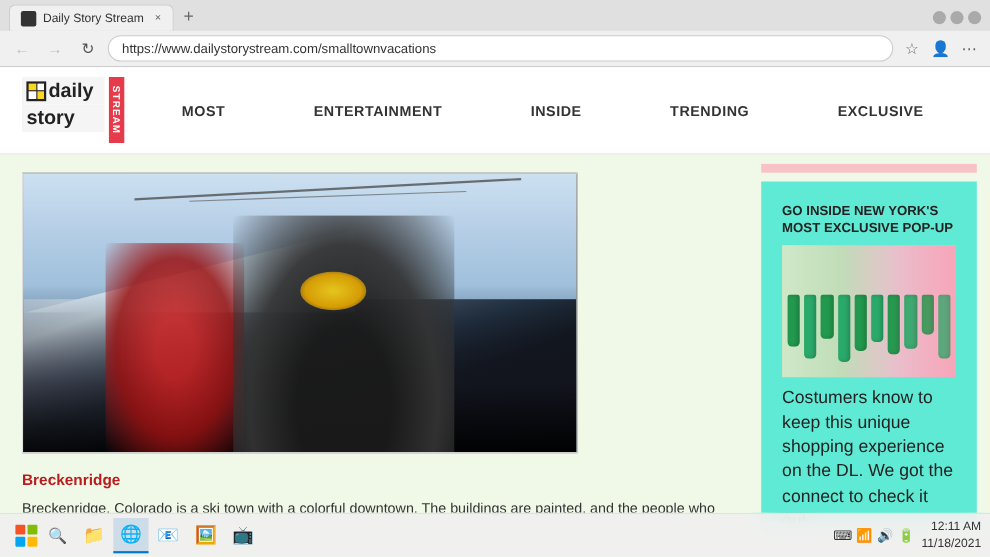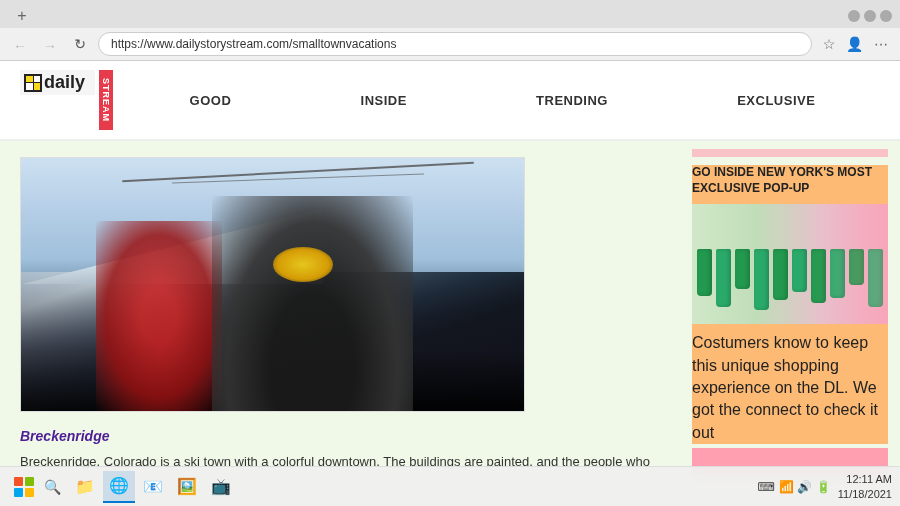--- a/index.html
+++ b/index.html
@@ -229,40 +229,39 @@
       height: 255px;
       background: #555;
       margin-bottom: 16px;
       overflow: hidden;
       border: 1px solid #ddd;
     }
 
     .article-title {
       font-size: 14px;
       font-weight: bold;
-      color: #4c1d95;
+      color: #b91c1c;
       margin-bottom: 8px;
-      font-style: italic;
     }
     .article-body {
       font-size: 13px;
       color: #333;
       line-height: 1.6;
     }
 
     
     .sidebar {
       width: 220px;
       flex-shrink: 0;
       padding: 8px 12px;
       overflow: hidden;
     }
     .sidebar-ad-top {
-      background: #fdba74;
-      padding: 0;
+      background: #5eead4;
+      padding: 19px;
       margin-bottom: 4px;
       position: relative;
     }
     .sidebar-ad-top-title {
       font-size: 12px;
       font-weight: bold;
       color: #222;
       text-transform: uppercase;
       margin-bottom: 8px;
       line-height: 1.3;
@@ -391,20 +390,25 @@
       cursor: pointer;
     }
     .taskbar-time div { line-height: 1.3; }
   </style>
 </head>
 <body>
 
 <div class="browser-chrome">
 
   <div class="tab-bar">
+    <div class="tab">
+      <div class="tab-favicon"></div>
+      <span>Daily Story Stream</span>
+      <span class="tab-close">×</span>
+    </div>
     <div class="new-tab-btn">+</div>
     <div class="window-controls">
       <div class="win-btn win-min"></div>
       <div class="win-btn win-max"></div>
       <div class="win-btn win-close"></div>
     </div>
   </div>
 
   <div class="address-bar-row">
     <div class="nav-btn disabled">←</div>
@@ -426,25 +430,27 @@
     <div class="logo-box">
       <div class="logo-daily">
         <div class="logo-daily-icon">
           <span class="c1"></span>
             <span class="c2"></span>
           <span class="c3"></span>
             <span class="c4"></span>
         </div>
         <span>daily</span>
       </div>
+      <div class="logo-story">story</div>
       <div class="logo-stream-badge">STREAM</div>
     </div>
   </div>
   <nav class="site-nav">
-    <a class="nav-item">GOOD</a>
+    <a class="nav-item">MOST</a>
+    <a class="nav-item">ENTERTAINMENT</a>
     <a class="nav-item">INSIDE</a>
     <a class="nav-item">TRENDING</a>
     <a class="nav-item">EXCLUSIVE</a>
   </nav>
 </div>
 
 <div class="page-body">
 
   <div class="main-content">
     <div class="article-image-container">

